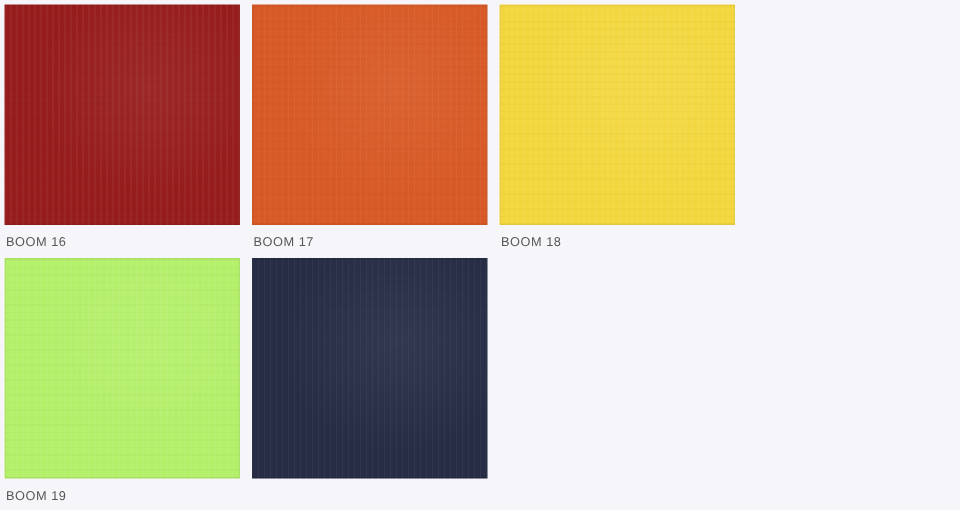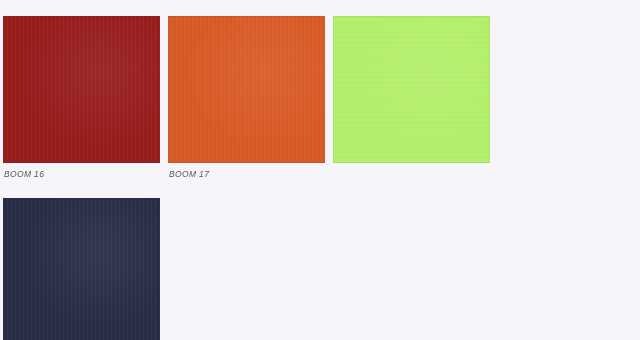--- a/index.html
+++ b/index.html
@@ -22,25 +22,24 @@
     box-sizing: border-box;
     display: flex;
     flex-wrap: wrap;
     align-content: flex-start;
     gap: 0;
   }
 
   .swatch-cell {
     width: 157px;
     height: 169px;
-    margin: 13px 8px 0 0;
+    margin: 0 8px 0 0;
     display: flex;
     flex-direction: column;
     box-sizing: border-box;
-    font-style: italic;
   }
 
   .swatch-chip {
     position: relative;
     width: 157px;
     height: 147px;
     box-sizing: border-box;
     overflow: hidden;
     box-shadow: inset 0 0 0 1px rgba(0, 0, 0, 0.06);
   }
@@ -100,22 +99,27 @@
   <div class="swatch-cell">
     <div class="swatch-chip" style="background-color: rgb(151, 28, 28);"></div>
     <div class="swatch-label" style="color: rgb(87, 87, 87);">BOOM 16</div>
   </div>
 
   <div class="swatch-cell">
     <div class="swatch-chip" style="background-color: rgb(216, 90, 38);"></div>
     <div class="swatch-label" style="color: rgb(87, 87, 87);">BOOM 17</div>
   </div>
 
+  <div class="swatch-cell">
+    <div class="swatch-chip" style="background-color: rgb(244, 215, 62);"></div>
+    <div class="swatch-label" style="color: rgb(87, 87, 87);">BOOM 18</div>
+  </div>
 
   <div class="swatch-cell">
     <div class="swatch-chip" style="background-color: rgb(180, 240, 106);"></div>
+    <div class="swatch-label" style="color: rgb(87, 87, 87);">BOOM 19</div>
   </div>
 
   <div class="swatch-cell">
     <div class="swatch-chip" style="background-color: rgb(38, 45, 69);"></div>
   </div>
 
 </div>
 
 </body></html>

